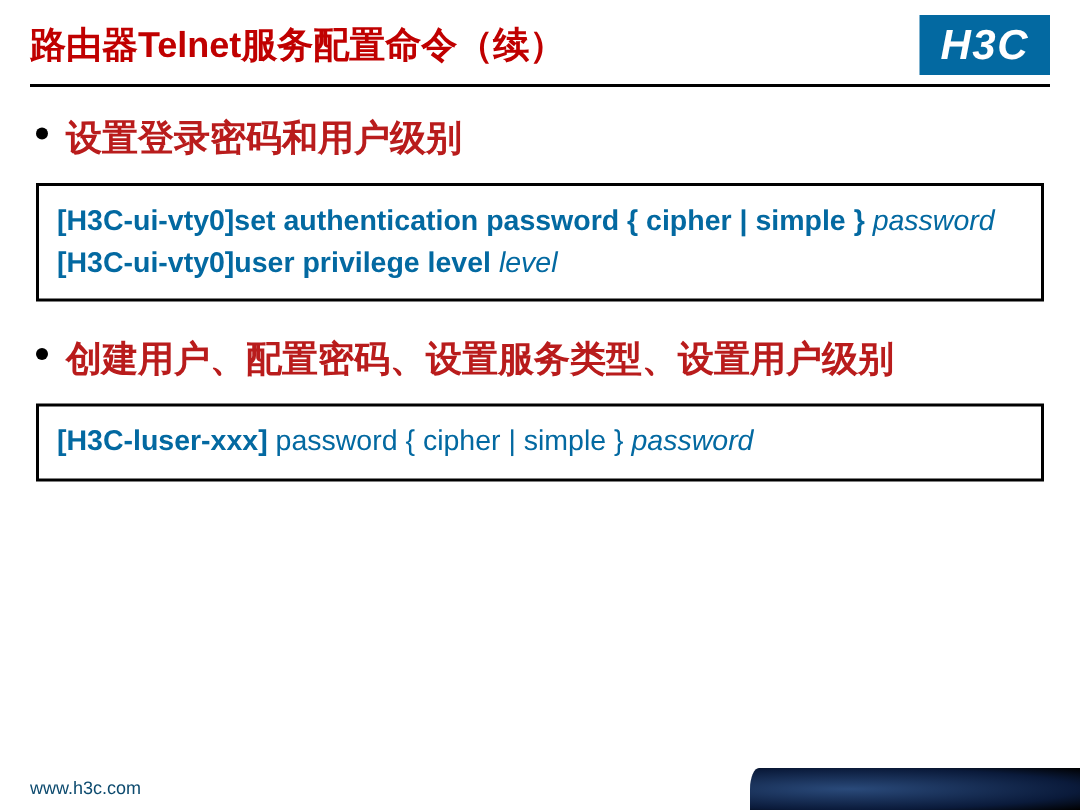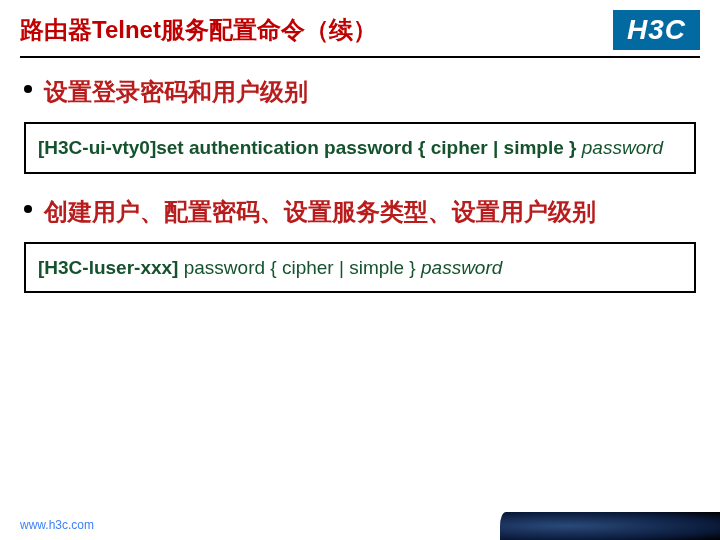--- a/index.html
+++ b/index.html
@@ -52,30 +52,30 @@
       height: 8px;
       background: #000;
       border-radius: 50%;
     }
     .code-box {
       border: 2px solid #000;
       margin: 4px 24px 16px 24px;
       padding: 10px 12px;
       font-size: 19px;
       line-height: 1.45;
-      color: #14532d;
+      color: #0369a1;
     }
     .code-box .bold { font-weight: bold; }
     .code-box .italic { font-style: italic; }
     .footer {
       position: absolute;
       bottom: 8px;
       left: 20px;
       font-size: 12px;
-      color: #3b82f6;
+      color: #0c4a6e;
     }
     .footer-bar {
       position: absolute;
       bottom: 0;
       right: 0;
       width: 220px;
       height: 28px;
       background: radial-gradient(ellipse at 30% 50%, #2a4a7a 0%, #0a1a3a 70%, #000 100%);
       border-top-left-radius: 6px 14px;
     }
@@ -91,20 +91,23 @@
 
 <div class="section-title">
   <span class="bullet"></span>
   <span>设置登录密码和用户级别</span>
 </div>
 
 <div class="code-box">
   <div>
     <span class="bold">[H3C-ui-vty0]set authentication password { cipher | simple }</span><span class="italic"> password</span>
   </div>
+  <div>
+    <span class="bold">[H3C-ui-vty0]user privilege level</span><span class="italic"> level</span>
+  </div>
 </div>
 
 <div class="section-title">
   <span class="bullet"></span>
   <span>创建用户、配置密码、设置服务类型、设置用户级别</span>
 </div>
 
 <div class="code-box">
   <div>
     <span class="bold">[H3C-luser-xxx]</span><span> password { cipher | simple }</span><span class="italic"> password</span>

